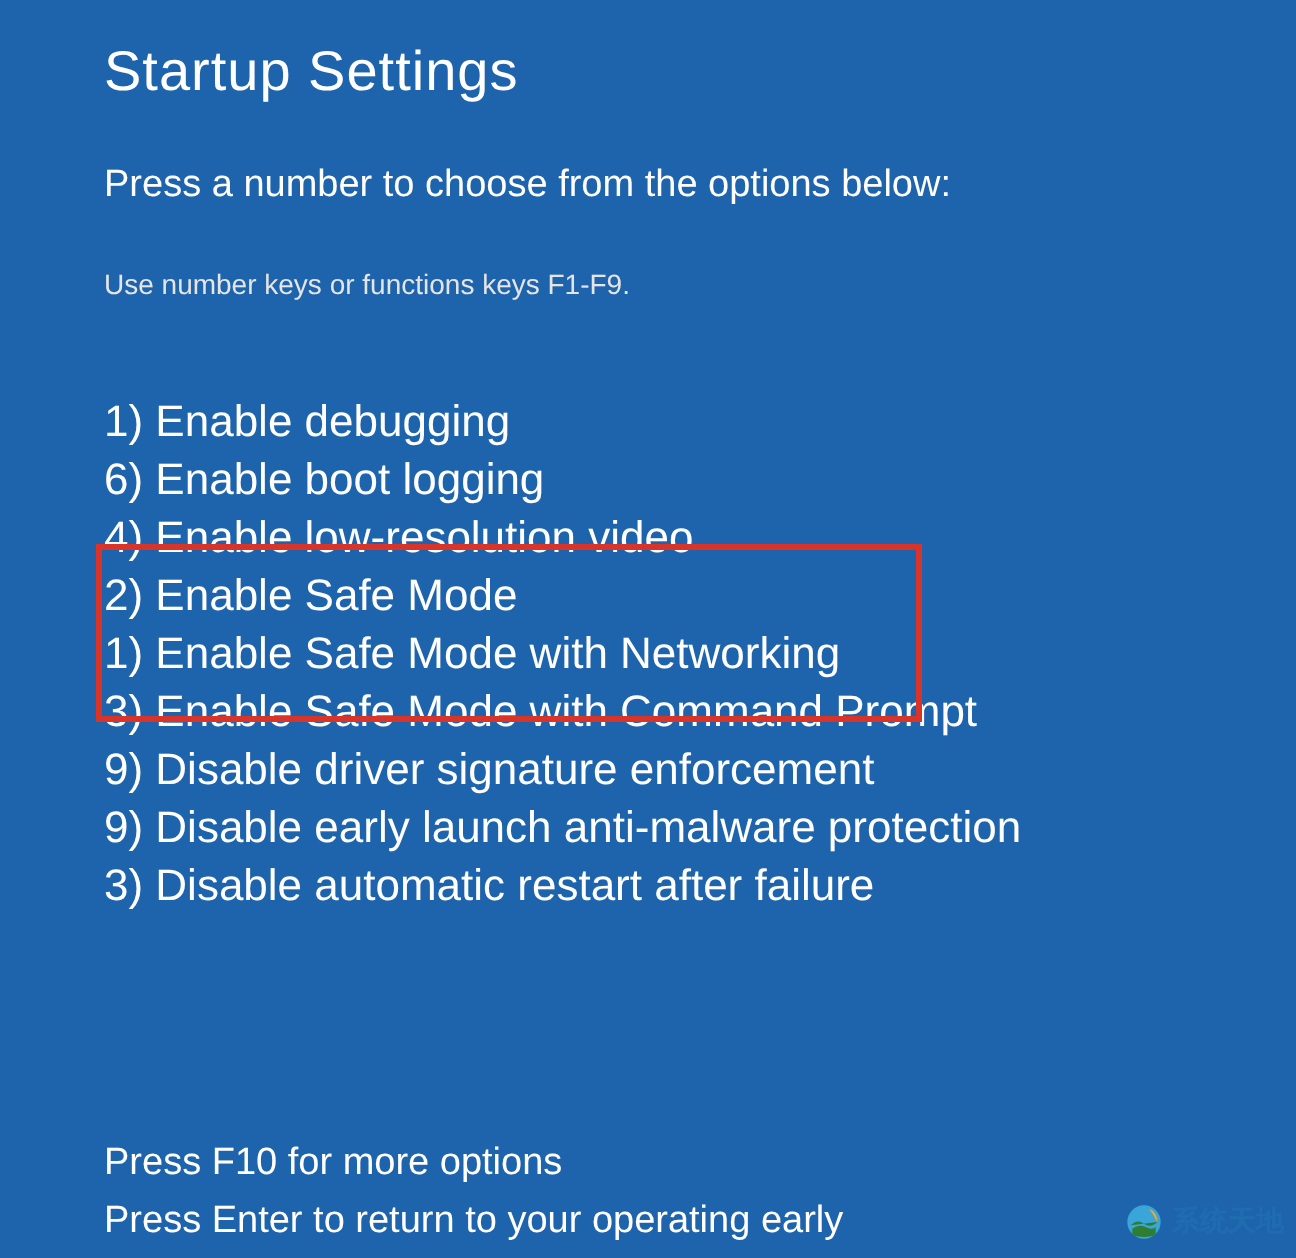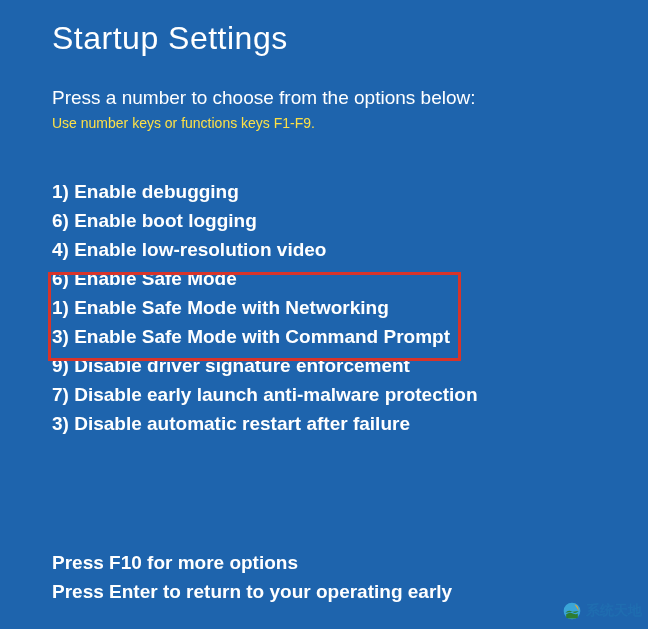--- a/index.html
+++ b/index.html
@@ -13,53 +13,53 @@
       background: #1e64ad;
       font-family: "Segoe UI Light", "Segoe UI", Arial, sans-serif;
       color: #ffffff;
       position: relative;
       overflow: hidden;
     }
     .container {
       padding: 20px 52px;
     }
     .title {
-      font-size: 32px;
+      font-size: 28px;
       font-weight: 300;
       margin-bottom: 30px;
       letter-spacing: 0.5px;
     }
     .subtitle {
       font-size: 19px;
       font-weight: 300;
-      margin-bottom: 6px;
+      margin-bottom: 30px;
     }
     .hint {
       font-size: 14px;
       font-weight: 300;
       margin-bottom: 46px;
-      color: #fde047;
+      color: #e5e5e5;
     }
     .options {
       margin-bottom: 110px;
     }
     .option {
-      font-size: 19px;
-      font-weight: 700;
+      font-size: 22px;
+      font-weight: 400;
       line-height: 29px;
       white-space: nowrap;
     }
     .highlight-box {
       position: absolute;
       border: 3px solid #d8342a;
       pointer-events: none;
     }
     .footer {
       font-size: 19px;
-      font-weight: 700;
+      font-weight: 400;
       line-height: 29px;
     }
     .watermark {
       position: absolute;
       bottom: 8px;
       right: 6px;
       display: flex;
       align-items: center;
       gap: 4px;
     }
@@ -79,25 +79,25 @@
 
 <div class="container">
   <h1 class="title">Startup Settings</h1>
   <div class="subtitle">Press a number to choose from the options below:</div>
   <div class="hint">Use number keys or functions keys F1-F9.</div>
 
   <div class="options">
     <div class="option">1) Enable debugging</div>
     <div class="option">6) Enable boot logging</div>
     <div class="option">4) Enable low-resolution video</div>
-    <div class="option">6) Enable Safe Mode</div>
+    <div class="option">2) Enable Safe Mode</div>
     <div class="option">1) Enable Safe Mode with Networking</div>
     <div class="option">3) Enable Safe Mode with Command Prompt</div>
     <div class="option">9) Disable driver signature enforcement</div>
-    <div class="option">7) Disable early launch anti-malware protection</div>
+    <div class="option">9) Disable early launch anti-malware protection</div>
     <div class="option">3) Disable automatic restart after failure</div>
   </div>
 
   <div class="footer">
     <div>Press F10 for more options</div>
     <div>Press Enter to return to your operating early</div>
   </div>
 </div>
 
 <div class="highlight-box" style="top:272px;left:48px;width:413px;height:89px;"></div>

